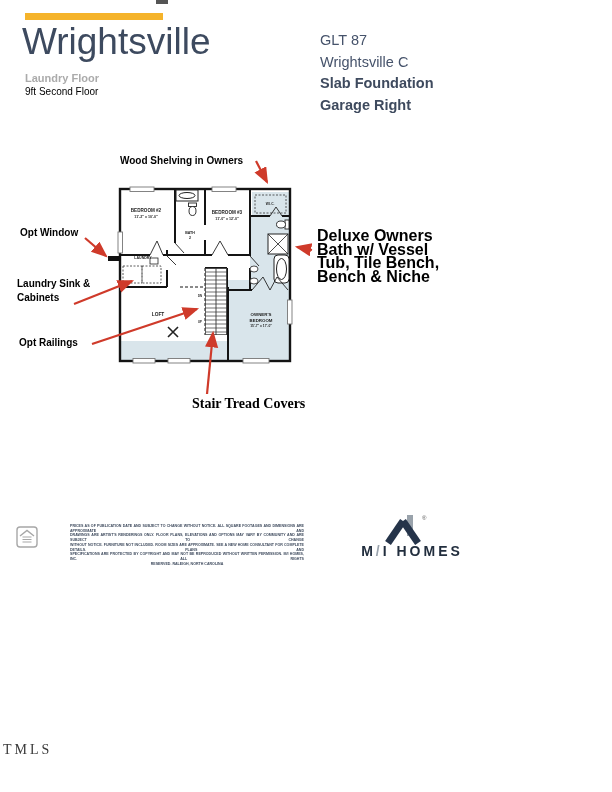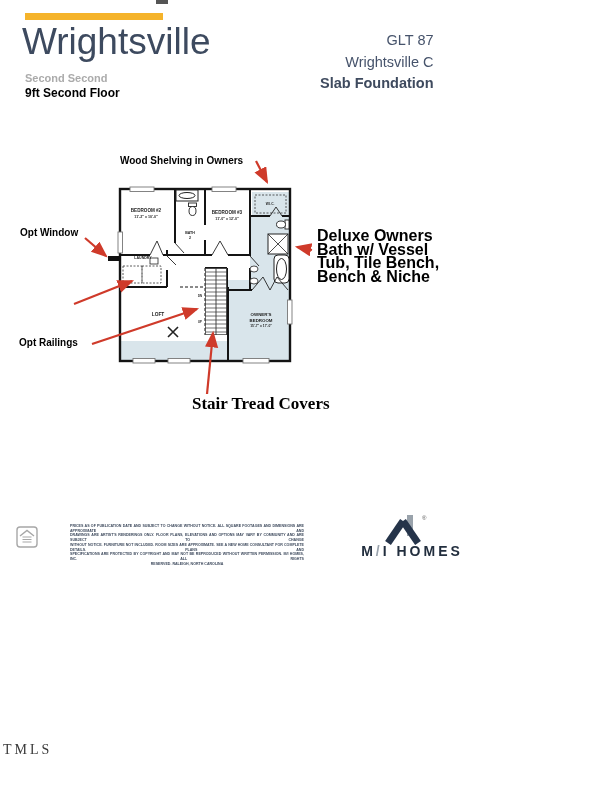--- a/index.html
+++ b/index.html
@@ -3,30 +3,30 @@
 <meta charset="utf-8">
 <style>
   html,body{margin:0;padding:0;background:#ffffff;}
   #page{position:relative;width:612px;height:792px;background:#ffffff;overflow:hidden;
         font-family:"Liberation Sans",sans-serif;}
   .abs{position:absolute;}
   
   #accent-bar{left:25px;top:13px;width:138px;height:7px;background:#f5b32a;}
   #plan-title{left:22px;top:21px;font-size:37px;color:#3d4a5f;letter-spacing:0px;}
   #floor-sub{left:25px;top:72px;font-size:11px;font-weight:bold;color:#ababab;}
-  #floor-feature{left:25px;top:86px;font-size:12px;font-weight:bold;color:#000000;}
-  #spec-block{left:320px;top:30px;font-size:14.5px;color:#46536b;line-height:21.5px;text-align:right;}
+  #floor-feature{left:25px;top:86px;font-size:10px;font-weight:normal;color:#000000;}
+  #spec-block{left:320px;top:30px;font-size:14.5px;color:#46536b;line-height:21.5px;}
   #spec-block .b{font-weight:bold;color:#3e4a5e;}
   
   .lbl{font-weight:bold;color:#000;font-size:10px;line-height:13px;white-space:nowrap;}
   #lbl-wood{left:120px;top:154px;}
   #lbl-optwindow{left:20px;top:226px;}
   #lbl-laundry{left:17px;top:277px;line-height:14px;}
   #lbl-optrail{left:19px;top:336px;}
-  #lbl-stairtread{left:192px;top:397px;font-family:"Liberation Serif",serif;font-size:17px;}
+  #lbl-stairtread{left:192px;top:397px;font-family:"Liberation Serif",serif;font-size:14px;}
   #lbl-deluxe{left:317px;top:229px;font-size:16px;line-height:13.5px;}
   
   #disclaimer{left:70px;top:524px;width:234px;font-size:3.6px;line-height:4.7px;
               font-weight:bold;color:#3f4b5e;}
   #disclaimer .dl{display:block;text-align:justify;text-align-last:justify;}
   #disclaimer .dl:last-child{text-align:center;text-align-last:center;}
   #brand-text{left:360px;top:543px;width:104px;text-align:center;font-size:14px;
               letter-spacing:3px;color:#222e3e;font-weight:bold;white-space:nowrap;}
   #brand-text .slash{color:#9aa3ad;}
   #mls-logo{left:3px;top:742px;font-family:"Liberation Serif",serif;font-size:14px;
@@ -34,31 +34,36 @@
   svg text{font-family:"Liberation Sans",sans-serif;}
 </style>
 </head>
 <body>
 
 <div id="page">
 
   <div class="abs" id="accent-bar"></div>
   <div class="abs" style="left:156px;top:0;width:12px;height:4px;background:#555;"></div>
   <div class="abs" id="plan-title">Wrightsville</div>
-  <div class="abs" id="floor-sub">Second Second</div>
+  <div class="abs" id="floor-sub">Laundry Floor</div>
   <div class="abs" id="floor-feature">9ft Second Floor</div>
 
   <div class="abs" id="spec-block">
     <div>GLT 87</div>
     <div>Wrightsville C</div>
     <div class="b">Slab Foundation</div>
+    <div class="b">Garage Right</div>
   </div>
 
   <div class="abs lbl" id="lbl-wood">Wood Shelving in Owners</div>
   <div class="abs lbl" id="lbl-optwindow">Opt Window</div>
+  <div class="abs lbl" id="lbl-laundry">
+    <div>Laundry Sink &amp;</div>
+    <div>Cabinets</div>
+  </div>
   <div class="abs lbl" id="lbl-optrail">Opt Railings</div>
   <div class="abs lbl" id="lbl-stairtread">Stair Tread Covers</div>
   <div class="abs lbl" id="lbl-deluxe">
     <div>Deluxe Owners</div>
     <div>Bath w/ Vessel</div>
     <div>Tub, Tile Bench,</div>
     <div>Bench &amp; Niche</div>
   </div>
 
   <svg class="abs" style="left:0;top:0" width="612" height="792" viewBox="0 0 612 792">

